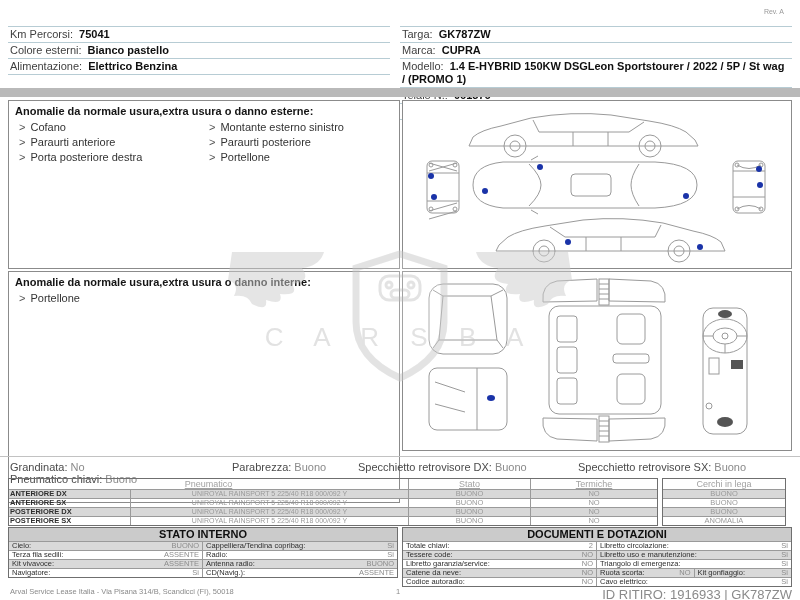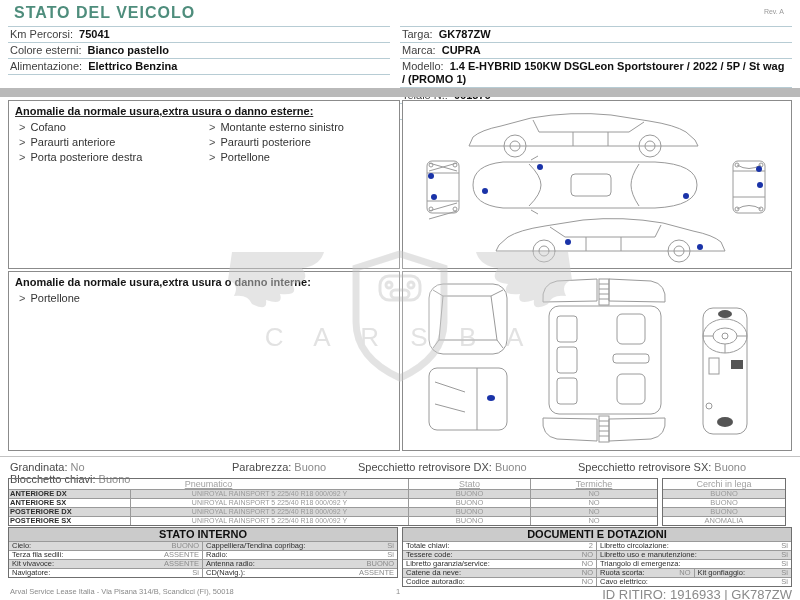--- a/index.html
+++ b/index.html
@@ -9,23 +9,23 @@
              color:#4e8d7c;letter-spacing:1px;}
   .rev{position:absolute;right:16px;top:8px;font-size:7px;color:#999;}
   .info-table{position:absolute;border-top:1px solid #b7ccd4;}
   #info-left{left:8px;top:26px;width:382px;}
   #info-right{left:400px;top:26px;width:392px;}
   .info-row{border-bottom:1px solid #b7ccd4;font-size:11px;color:#3f3f3f;
             padding:1px 2px;line-height:13px;}
   .info-row b{color:#0f0f0f;margin-left:3px;}
   .graybar{position:absolute;left:0;top:88px;width:800px;height:9px;background:#b9b9b9;}
   .panel{position:absolute;border:1px solid #8b8b8b;background:#fff;box-sizing:border-box;}
-  #panel-ext-text{left:8px;top:100px;width:392px;height:169px;text-decoration:underline;}
+  #panel-ext-text{left:8px;top:100px;width:392px;height:169px;}
   #panel-ext-diag{left:402px;top:100px;width:390px;height:169px;}
-  #panel-int-text{left:8px;top:271px;width:392px;height:180px;}
+  #panel-int-text{left:8px;top:271px;width:392px;height:232px;}
   #panel-int-diag{left:402px;top:271px;width:390px;height:180px;}
   .panel-title{font-weight:bold;font-size:11px;color:#151515;padding:4px 6px 3px;}
   .anomaly-cols{position:relative;height:60px;}
   .col-a{position:absolute;left:10px;top:0;}
   .col-b{position:absolute;left:200px;top:0;}
   .item{font-size:11px;color:#333;line-height:15px;}
   .item .bullet{margin-right:5px;color:#555;}
   svg.diagram{width:100%;height:100%;display:block;}
   .watermark{position:absolute;left:228px;top:250px;width:344px;height:142px;
              z-index:6;opacity:.5;pointer-events:none;}
@@ -68,21 +68,20 @@
   .bt-sub .pair.first{border-right:1px solid #9a9a9a;margin-right:3px;padding-right:3px;}
   .footer-left{position:absolute;left:10px;top:587px;font-size:7.5px;color:#8a8a8a;}
   .footer-page{position:absolute;left:396px;top:587px;font-size:7.5px;color:#8a8a8a;}
   .footer-right{position:absolute;right:8px;top:587px;font-size:13px;color:#8a8a8a;}
 </style>
 </head>
 <body>
 
 <div id="page">
 
-  <div class="doc-title">STATO DEL VEICOLO</div>
   <div class="rev">Rev. A</div>
 
   <div id="info-left" class="info-table">
     <div class="info-row">
       <span>Km Percorsi:</span>
       <b>75041</b>
     </div>
     <div class="info-row">
       <span>Colore esterni:</span>
       <b>Bianco pastello</b>
@@ -246,21 +245,21 @@
       <text x="172" y="96" text-anchor="middle" font-size="26" letter-spacing="12" fill="#c6c6c6" font-family="&quot;Liberation Sans&quot;,sans-serif">C A R S B A</text>
     </svg>
   </div>
 
   <div class="sepline"></div>
 
   <div id="st-grand" class="status-item">
     <span>Grandinata:</span><span class="sv">No</span>
   </div>
   <div id="st-bloc" class="status-item">
-    <span>Blocchetto chiavi:</span><span class="sv">Buono</span>
+    <span>Pneumatico chiavi:</span><span class="sv">Buono</span>
   </div>
   <div id="st-para" class="status-item">
     <span>Parabrezza:</span><span class="sv">Buono</span>
   </div>
   <div id="st-spsx" class="status-item">
     <span>Specchietto retrovisore SX:</span><span class="sv">Buono</span>
   </div>
   <div id="st-spdx" class="status-item">
     <span>Specchietto retrovisore DX:</span><span class="sv">Buono</span>
   </div>

